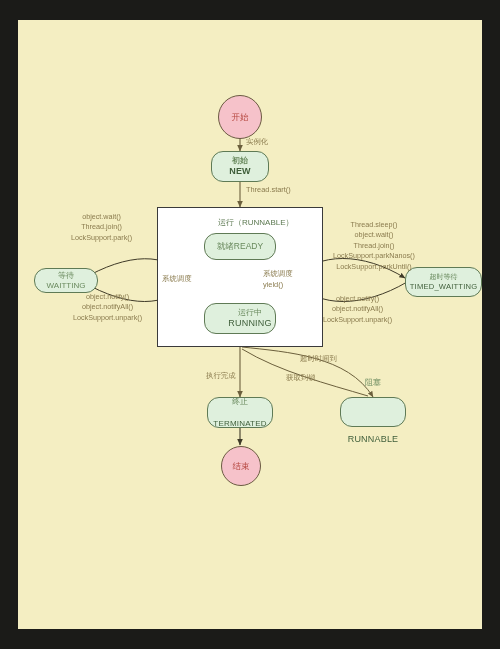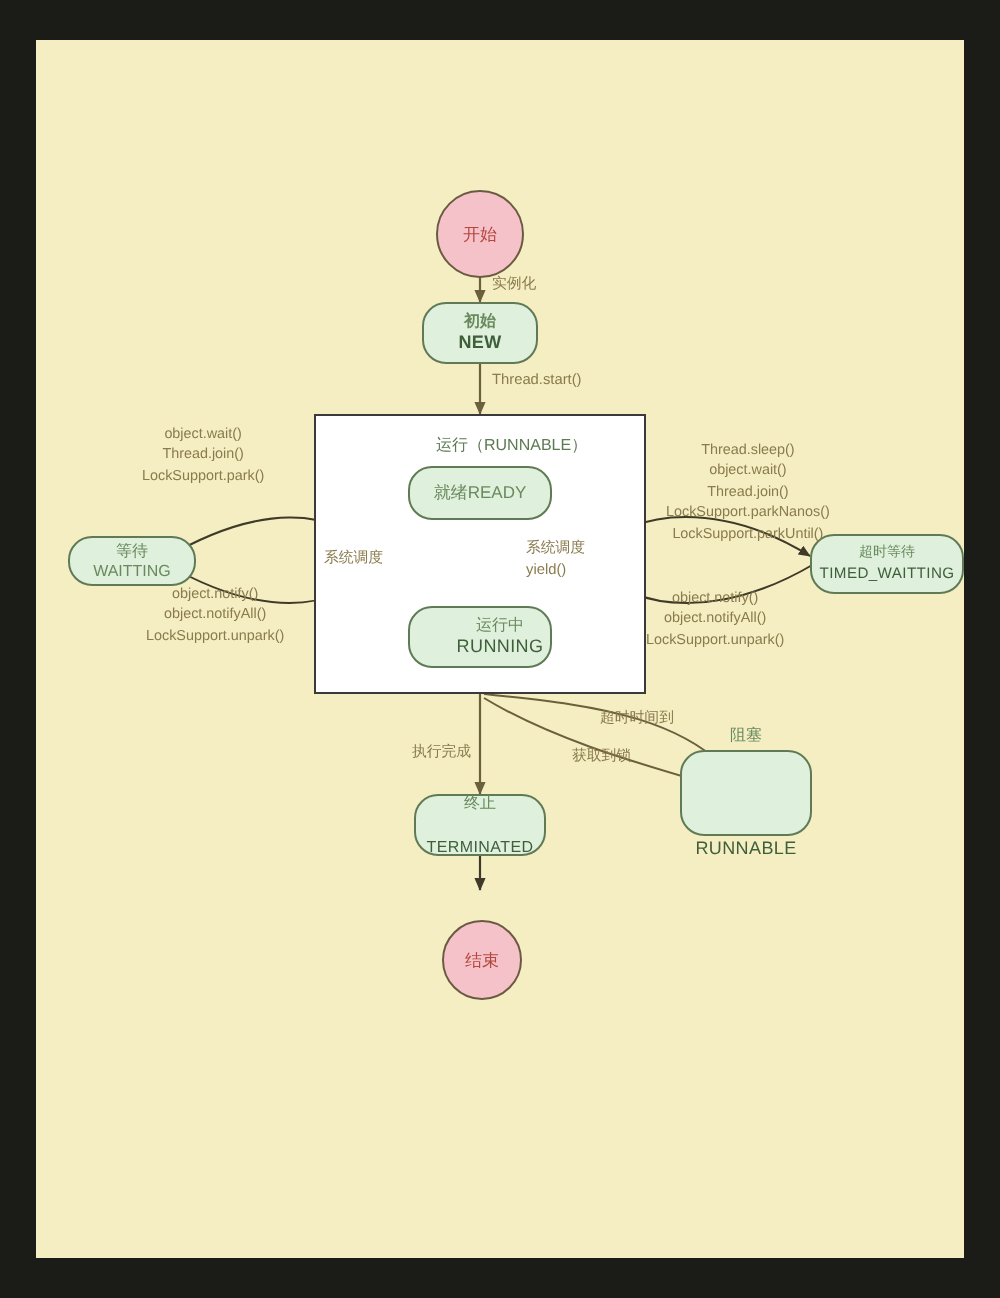--- a/index.html
+++ b/index.html
@@ -151,26 +151,26 @@
     <div class="node node-state" style="left:387px; top:247px; width:77px; height:30px;">
       <span class="zh" style="font-size:7px;">超时等待</span>
       <span class="en" style="font-size:7.6px;">TIMED_WAITTING</span>
     </div>
 
     <div class="node node-state" style="left:189px; top:377px; width:66px; height:31px;gap:12px;">
       <span class="zh">终止</span>
       <span class="en" style="font-size:8px;">TERMINATED</span>
     </div>
 
-    <div class="node node-state" style="left:322px; top:355px; width:66px; height:43px;gap:46px;">
+    <div class="node node-state" style="left:322px; top:377px; width:66px; height:30px;gap:46px;">
       <span class="zh">阻塞</span>
       <span class="en">RUNNABLE</span>
     </div>
 
-    <div class="node node-circle" style="left:203px; top:440px; width:40px; height:40px;">
+    <div class="node node-circle" style="left:203px; top:426px; width:40px; height:40px;">
       <span>结束</span>
     </div>
 
     <div class="edge-label" style="left:228px; top:117px;">实例化</div>
 
     <div class="edge-label" style="left:228px; top:165px;">Thread.start()</div>
 
     <div class="edge-label" style="left:144px; top:254px;">系统调度</div>
 
     <div class="edge-label" style="left:245px; top:249px;">

